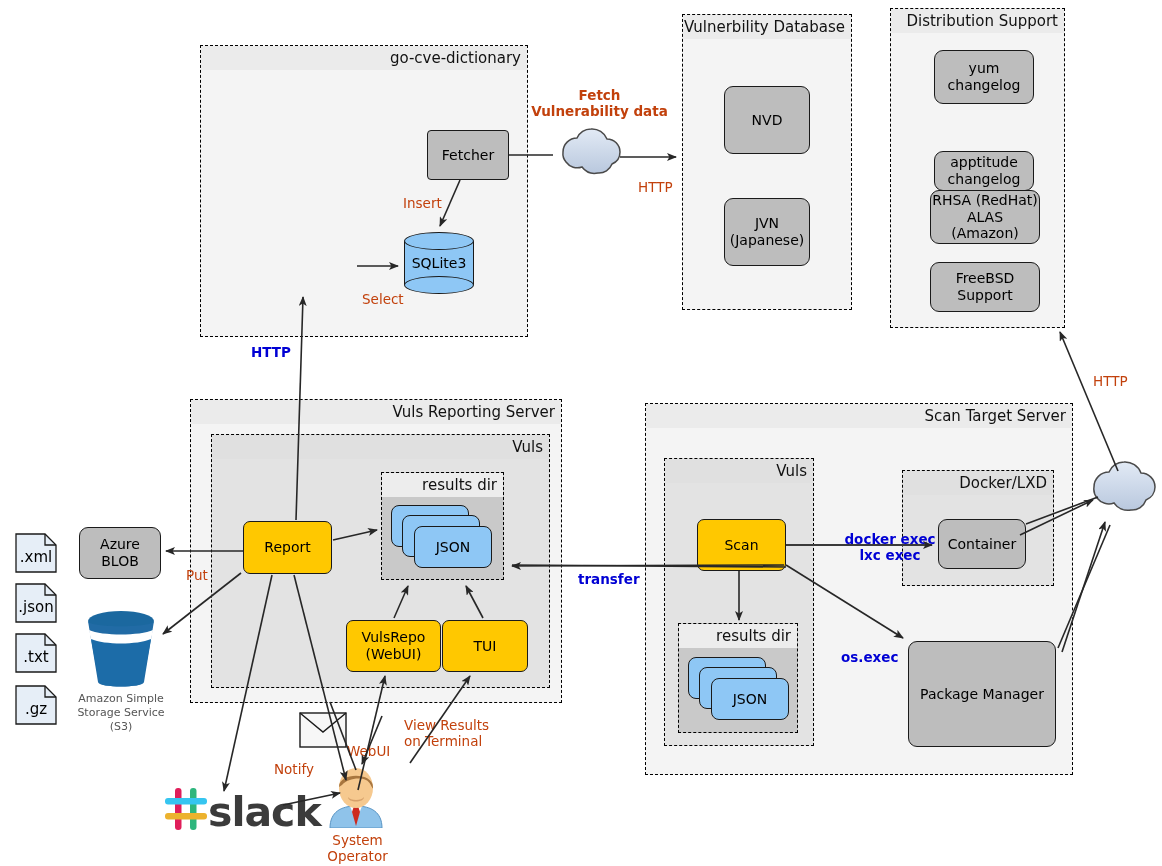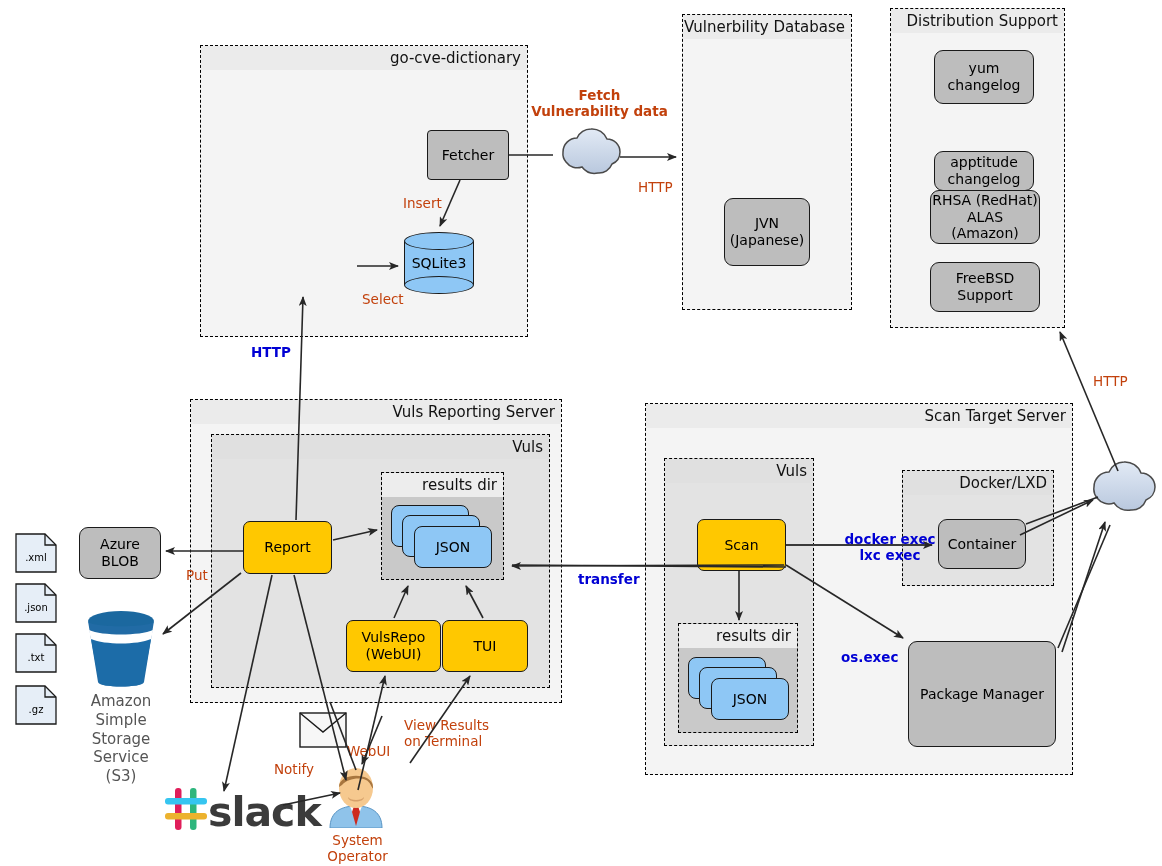--- a/index.html
+++ b/index.html
@@ -116,21 +116,21 @@
     font-size: 14px;
     z-index: 3;
   }
 
   
   .file-icon { position: absolute; }
   .file-icon .ftext {
     position: absolute;
     left: 0; right: 0; top: 8px; bottom: 0;
     display: flex; align-items: center; justify-content: center;
-    font-size: 10px;
+    font-size: 15px;
   }
 
   
   .lab {
     position: absolute;
     font-size: 13.5px;
     color: #c2410c;
     white-space: pre-line;
     line-height: 1.18;
   }
@@ -173,20 +173,21 @@
   <div class="lab" style="left:362px; top:292px;">Select</div>
   <div class="lab blue" style="left:251px; top:345px;">HTTP</div>
 
   <div class="lab bold center" style="left:527px; top:88px; width:145px;">Fetch
 Vulnerability data</div>
   <div class="lab" style="left:638px; top:180px;">HTTP</div>
 
   <div class="group" style="left:682px; top:14px; width:170px; height:296px;">
     <div class="group-title">Vulnerbility Database</div>
   </div>
+  <div class="node rounded" style="left:724px; top:86px; width:86px; height:68px;">NVD</div>
   <div class="node rounded" style="left:724px; top:198px; width:86px; height:68px;">JVN
 (Japanese)</div>
 
   <div class="group" style="left:890px; top:8px; width:175px; height:320px;">
     <div class="group-title">Distribution Support</div>
   </div>
   <div class="node rounded" style="left:934px; top:50px; width:100px; height:54px;">yum
 changelog</div>
   <div class="node rounded" style="left:934px; top:120px; width:100px; height:40px;margin-top:31px;">apptitude
 changelog</div>
@@ -281,21 +282,21 @@
   </div>
 
   <div style="position:absolute; left:82px; top:608px; width:78px; height:80px;">
     <svg width="78" height="80" viewBox="0 0 78 80">
       <ellipse cx="39" cy="13" rx="33" ry="10" fill="#1b689f"></ellipse>
       <path d="M6,13 C6,20 72,20 72,13 L62,74 C62,80 16,80 16,74 Z" fill="#216ba5"></path>
       <path d="M7,22 C20,28 58,28 71,22 L69,32 C55,38 23,38 9,32 Z" fill="#ffffff"></path>
       <path d="M9,31 C23,37 55,37 69,31 L61,74 C61,80 17,80 17,74 Z" fill="#1c6ca8"></path>
     </svg>
   </div>
-  <div class="lab center gray" style="left:66px; top:692px; width:110px; font-size:15px; line-height:1.25;">Amazon Simple
+  <div class="lab center gray" style="left:66px; top:692px; width:110px; font-size:11px; line-height:1.25;">Amazon Simple
 Storage Service
 (S3)</div>
 
   <div style="position:absolute; left:299px; top:712px; width:48px; height:36px;">
     <svg width="48" height="36" viewBox="0 0 48 36">
       <rect x="1" y="1" width="46" height="34" fill="#f7f7f7" stroke="#1a1a1a" stroke-width="1.4"></rect>
       <path d="M1,1 L24,20 L47,1" fill="none" stroke="#1a1a1a" stroke-width="1.4"></path>
     </svg>
   </div>
 

